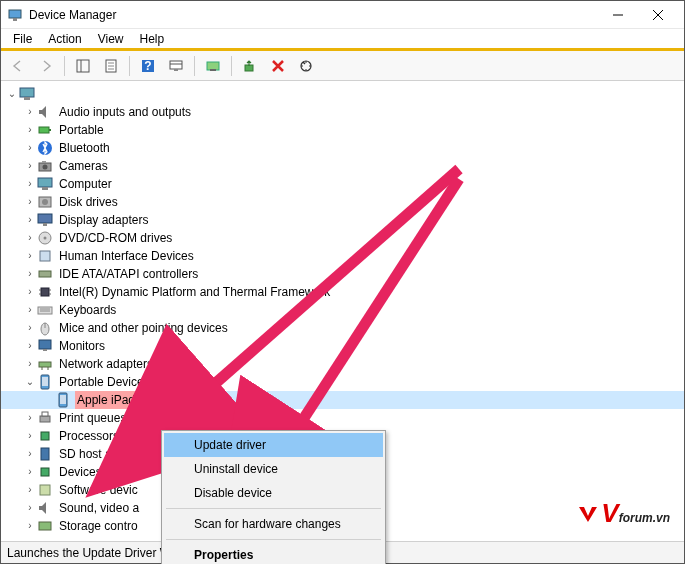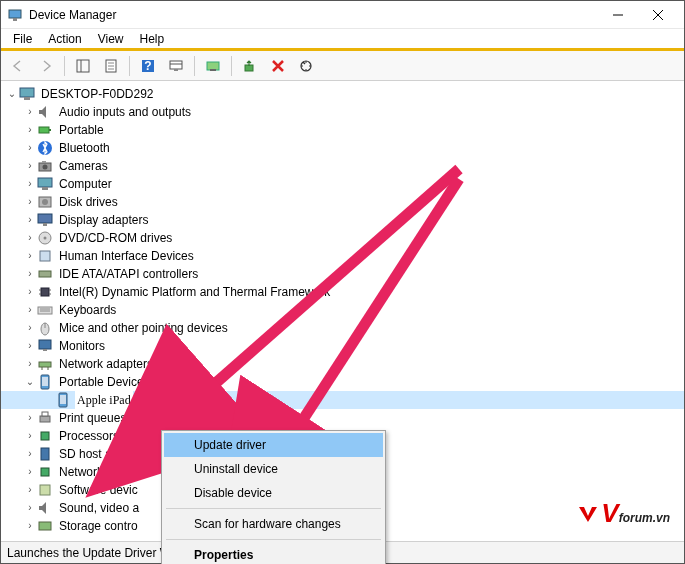--- a/index.html
+++ b/index.html
@@ -14,21 +14,21 @@
 .toolbar { height: 30px; display: flex; align-items: center; padding: 0 4px; gap: 2px; border-bottom: 1px solid #d0d0d0; background: #f8f8f8; }
 .tbtn { width: 26px; height: 24px; display: flex; align-items: center; justify-content: center; border: 1px solid transparent; cursor: pointer; }
 .tbtn.disabled { opacity: .4; cursor: default; }
 .sep { width: 1px; height: 20px; background: #ccc; margin: 0 3px; }
 .tree-area { flex: 1; overflow: auto; padding: 4px 0; position: relative; }
 .node { display: flex; align-items: center; height: 18px; line-height: 18px; cursor: default; padding-right:6px; white-space: nowrap; }
 .expander { width: 14px; text-align: center; color: #555; font-size: 10px; cursor: pointer; user-select:none; }
 .expander.empty { visibility: hidden; }
 .nicon { width: 16px; height: 16px; margin-right: 4px; display:flex; align-items:center; justify-content:center; }
 .node.selected { background: #cde8ff; }
-.node.selected .label { background: #ffffff; font-family: Liberation Serif, serif; }
+.node.selected .label { background: #fca5a5; }
 .ctxmenu { position: absolute; left: 160px; top: 429px; width: 225px; background: #f2f2f2; border: 1px solid #a0a0a0; box-shadow: 2px 2px 4px rgba(0,0,0,.25); z-index: 50; padding: 2px; }
 .ctx-item { height: 24px; display: flex; align-items: center; padding-left: 30px; cursor: pointer; }
 .ctx-item.highlight { background: #90c8f6; }
 .ctx-item.bold { font-weight: bold; }
 .ctx-sep { height: 1px; background: #d0d0d0; margin: 3px 2px; }
 .status { height: 22px; border-top: 1px solid #d0d0d0; display:flex; align-items:center; padding: 0 6px; background:#f4f4f4; }
 .watermark { position:absolute; right:14px; bottom:34px; font-size:22px; font-weight:bold; font-style:italic; color:#222; z-index:40; pointer-events:none; display:flex; align-items:center; gap:2px;}
 .watermark .v { color:#d00; font-size:26px; }
 .arrow { position:absolute; z-index:45; pointer-events:none; }
 .label { padding: 0 2px; }
@@ -137,21 +137,20 @@
 
   <div class="tree-area" id="tree">
       <div class="node" style="padding-left: 4px;">
         <span class="expander">⌄</span>
         <span class="nicon">
           <svg width="16" height="16">
             <rect x="1" y="2" width="14" height="9" fill="#6ab" stroke="#357"></rect>
             <rect x="5" y="11" width="6" height="3" fill="#888"></rect>
           </svg>
         </span>
-        <span class="label">DESKTOP-F0DD292</span>
       </div>
       <div class="node" style="padding-left: 22px;">
         <span class="expander">›</span>
         <span class="nicon">
           <svg width="16" height="16">
             <path d="M2 6 h3 l4 -4 v12 l-4 -4 h-3 z" fill="#777"></path>
           </svg>
         </span>
         <span class="label">Audio inputs and outputs</span>
       </div>
@@ -347,21 +346,21 @@
         </span>
         <span class="label">SD host adapt</span>
       </div>
       <div class="node" style="padding-left: 22px;">
         <span class="expander">›</span>
         <span class="nicon">
           <svg width="16" height="16">
             <rect x="4" y="4" width="8" height="8" fill="#4a6" stroke="#253"></rect>
           </svg>
         </span>
-        <span class="label">Network device</span>
+        <span class="label">Devices device</span>
       </div>
       <div class="node" style="padding-left: 22px;">
         <span class="expander">›</span>
         <span class="nicon">
           <svg width="16" height="16">
             <rect x="3" y="3" width="10" height="10" fill="#cda" stroke="#786"></rect>
           </svg>
         </span>
         <span class="label">Software devic</span>
       </div>

